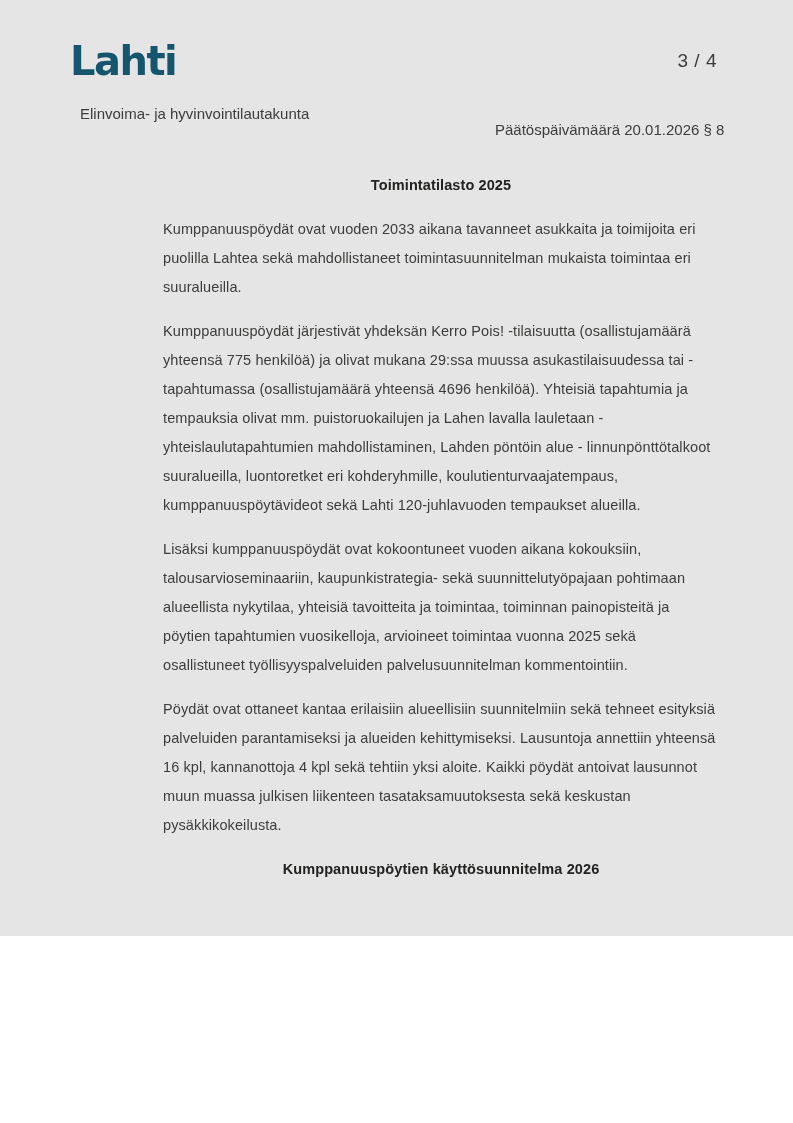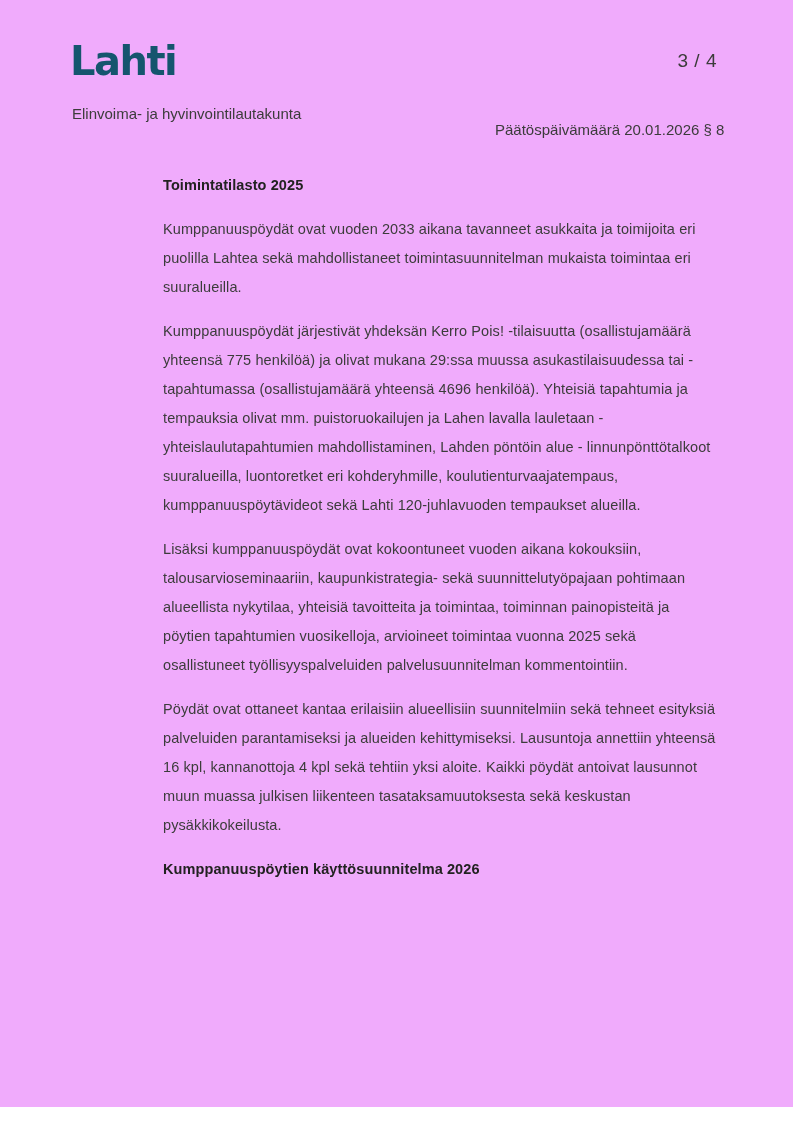--- a/index.html
+++ b/index.html
@@ -5,22 +5,22 @@
   * { margin: 0; padding: 0; box-sizing: border-box; }
   html, body {
     width: 793px;
     height: 1123px;
     background: #ffffff;
     font-family: "Liberation Sans", sans-serif;
   }
   .page {
     position: relative;
     width: 793px;
-    height: 1107px;
-    background: #f0abfc;
+    height: 936px;
+    background: #e5e5e5;
     overflow: hidden;
   }
   .logo {
     position: absolute;
     left: 70px;
     top: 38px;
     font-family: "DejaVu Sans", sans-serif;
     font-size: 40px;
     font-weight: 800;
     letter-spacing: -1.5px;
@@ -37,21 +37,21 @@
   .meta-row {
     position: absolute;
     left: 72px;
     right: 72px;
     top: 105px;
     font-size: 15px;
     color: #3c3c3b;
   }
   .committee {
     position: absolute;
-    left: 0;
+    left: 8px;
     top: 0;
     white-space: nowrap;
   }
   .decision-date {
     position: absolute;
     left: 423px;
     top: 16px;
     white-space: nowrap;
   }
   .body-col {
@@ -66,20 +66,21 @@
   }
   .para {
     margin-bottom: 15px;
   }
   .heading {
     font-size: 14.5px;
     line-height: 29px;
     font-weight: 700;
     color: #222221;
     margin-bottom: 15px;
+    text-align: center;
   }
 </style>
 </head>
 <body>
 
 <div class="page">
 
   <div class="logo">Lahti</div>
 
   <div class="page-number">3 / 4</div>

